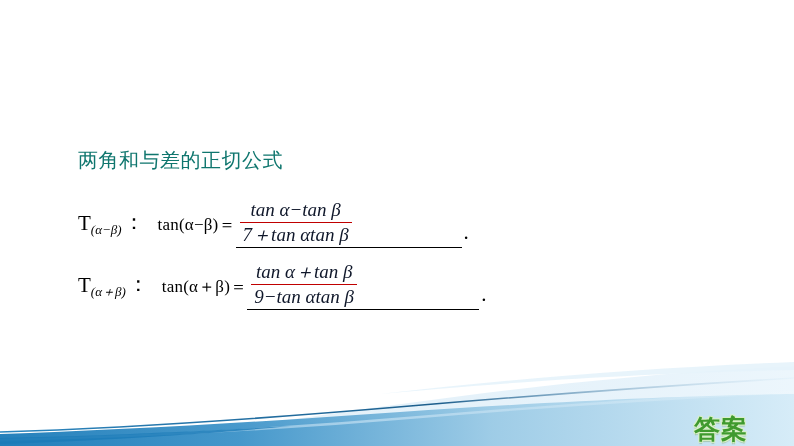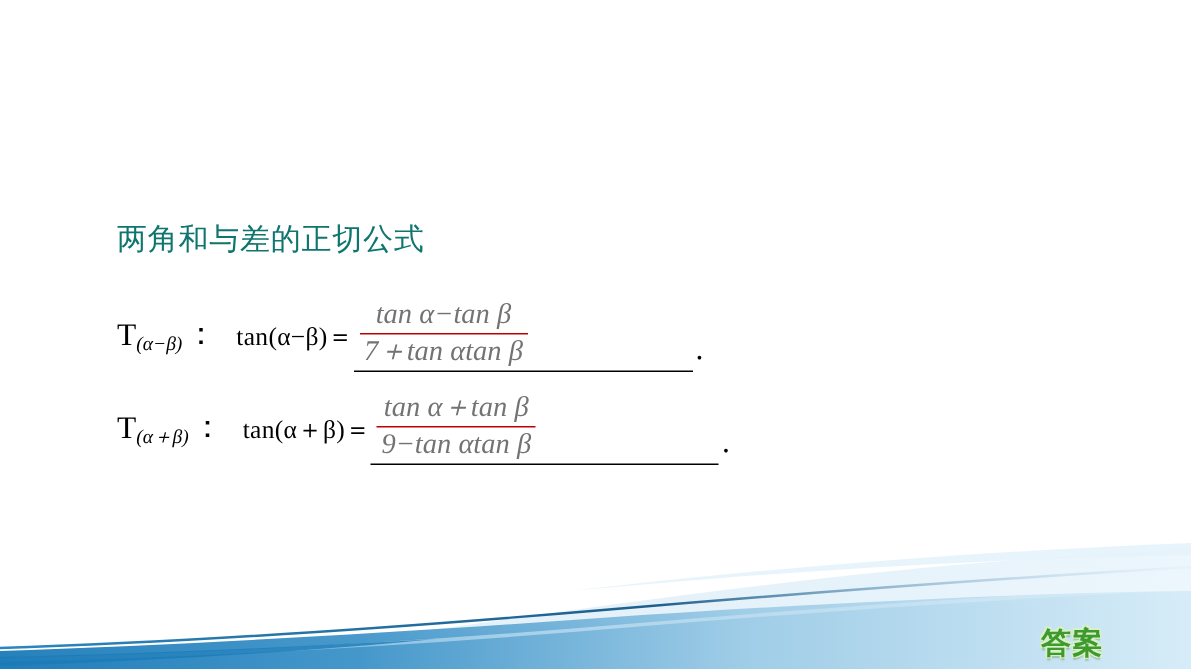--- a/index.html
+++ b/index.html
@@ -89,21 +89,21 @@
     display: flex;
     align-items: flex-end;
     justify-content: flex-start;
   }
   .blank-1 { width: 226px; }
   .blank-2 { width: 232px; margin-top: 10px; }
 
   .frac {
     display: inline-block;
     text-align: center;
-    color: #737373;
+    color: #0f172a;
     font-size: 19px;
     line-height: 1.15;
     position: relative;
     bottom: 1px;
     padding: 0 4px;
   }
   .frac .num {
     display: block;
     border-bottom: 1.4px solid #C00000;
     padding: 0 3px 1px 3px;
@@ -132,21 +132,21 @@
     height: 86px;
     pointer-events: none;
   }
 
   
   .answer-badge {
     position: absolute;
     left: 694px;
     top: 416px;
     font-family: "Liberation Sans", "DejaVu Sans", sans-serif;
-    font-size: 20px;
+    font-size: 26px;
     font-weight: bold;
     line-height: 26px;
     letter-spacing: 1px;
     color: #3f9a2e;
     text-shadow:
       -1px -1px 0 #d8f0c8,
        1px -1px 0 #d8f0c8,
       -1px  1px 0 #d8f0c8,
        1px  1px 0 #d8f0c8,
        0px  2px 1px rgba(120,160,100,0.55);

